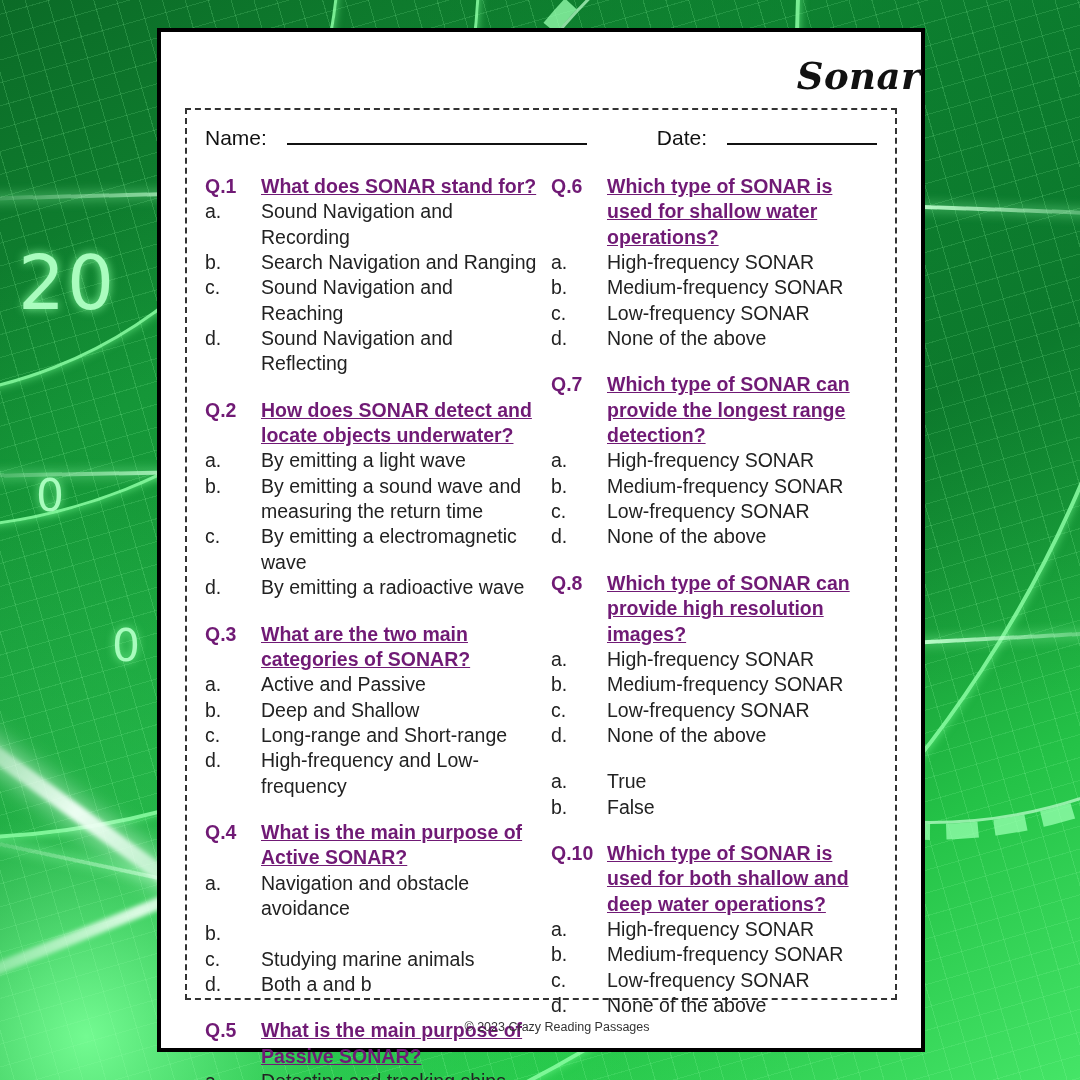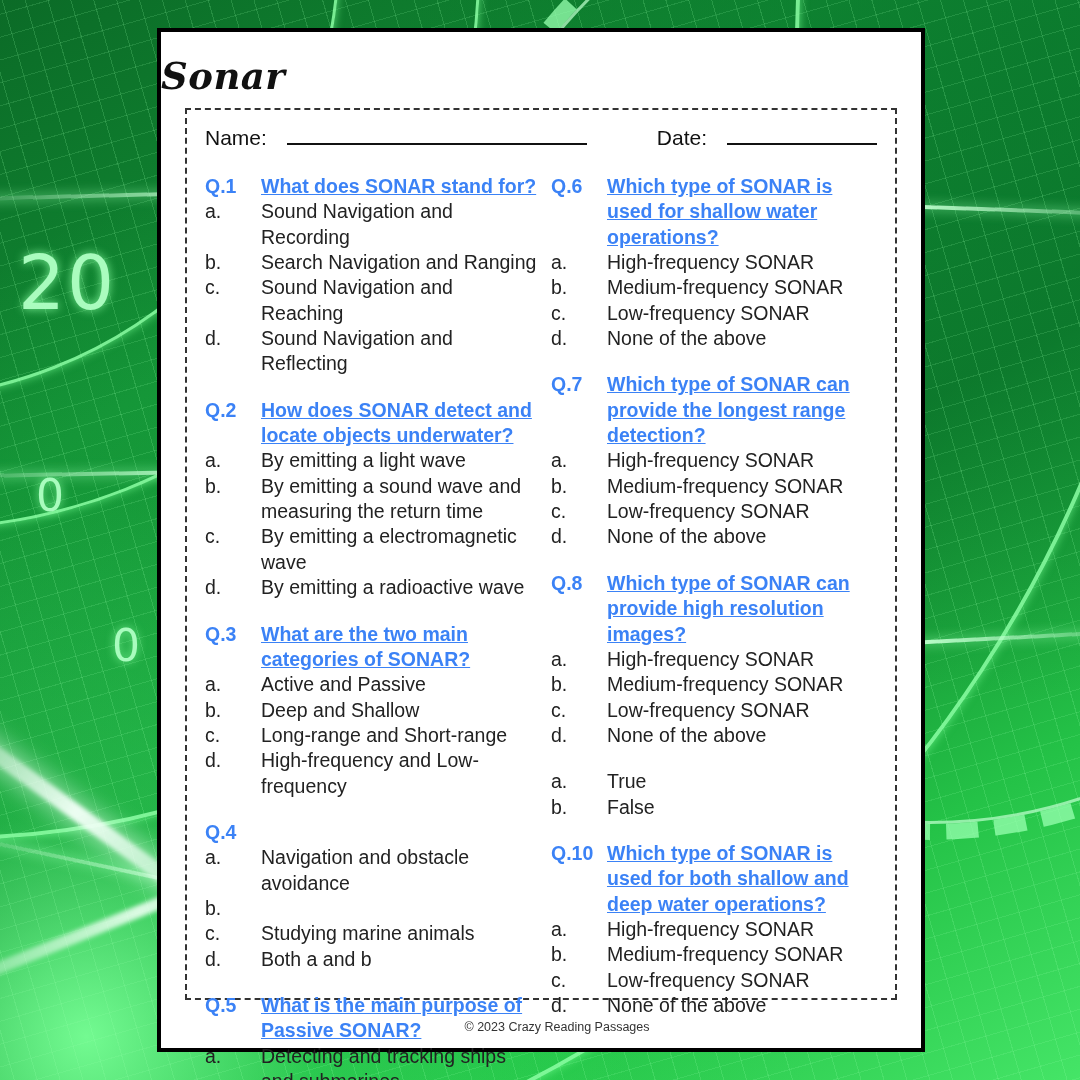--- a/index.html
+++ b/index.html
@@ -120,21 +120,21 @@
     width: 768px; height: 1024px;
     background: #ffffff;
     border: 4px solid #000000;
   }
   #page-inner {
     position: absolute;
     inset: 0;
     padding: 0;
   }
   #worksheet-title {
-    text-align: left;
+    text-align: right;
     margin-top: 22px;
     font-family: "DejaVu Serif", serif;
     font-style: italic;
     font-weight: 700;
     font-size: 37px;
     color: #111;
     letter-spacing: 0.5px;
   }
   #dashed-box {
     position: absolute;
@@ -172,21 +172,21 @@
   .col.right { padding-left: 8px; padding-right: 0; }
 
   .qblock { margin-bottom: 21px; }
   .qblock:last-child { margin-bottom: 0; }
 
   .qrow {
     display: flex;
     align-items: flex-start;
     line-height: 1.30;
   }
-  .qrow.question { font-weight: 700; color: #3b82f6; }
+  .qrow.question { font-weight: 700; color: #701a75; }
   .qrow.option   { font-weight: 400; color: #222; }
 
   .tag {
     flex: 0 0 auto;
     font-size: 19.5px;
   }
   .qrow.question .tag { width: 56px; font-weight: 700; }
   .qrow.option   .tag { width: 56px; font-weight: 400; }
 
   .txt {
@@ -313,20 +313,21 @@
                   <span class="txt">Long-range and Short-range</span>
                 </div>
                 <div class="qrow option">
                   <span class="tag">d.</span>
                   <span class="txt">High-frequency and Low-frequency</span>
                 </div>
               </div>
               <div class="qblock">
                 <div class="qrow question">
                   <span class="tag">Q.4</span>
+                  <span class="txt">What is the main purpose of Active SONAR?</span>
                 </div>
                 <div class="qrow option">
                   <span class="tag">a.</span>
                   <span class="txt">Navigation and obstacle avoidance</span>
                 </div>
                 <div class="qrow option">
                   <span class="tag">b.</span>
                 </div>
                 <div class="qrow option">
                   <span class="tag">c.</span>

